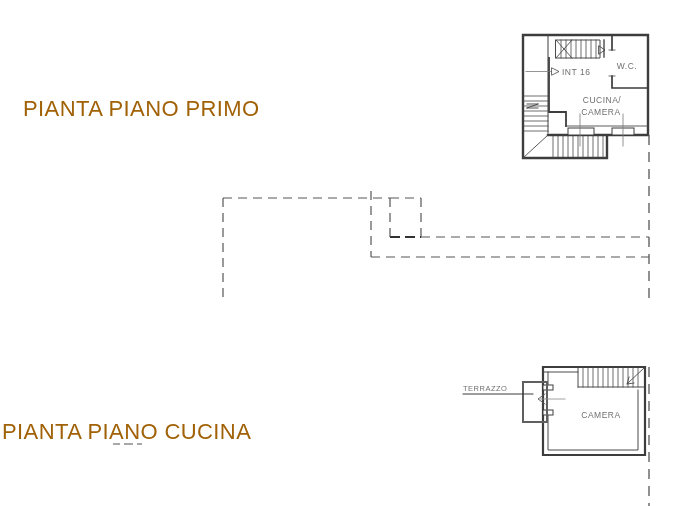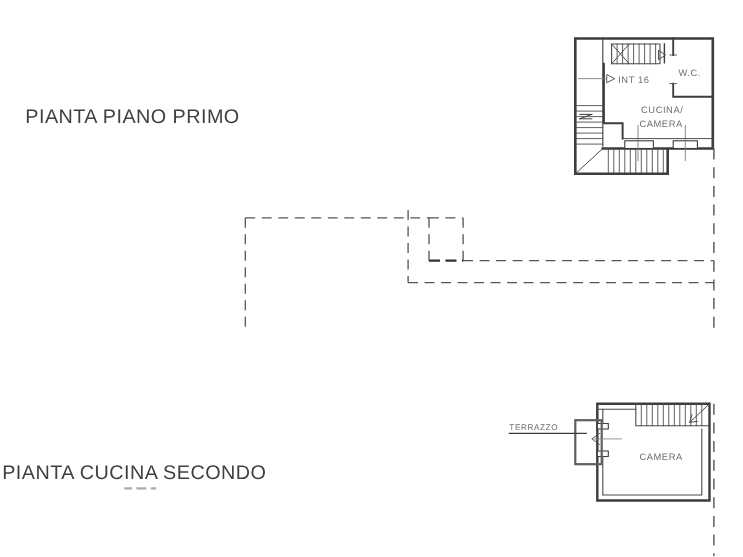--- a/index.html
+++ b/index.html
@@ -5,42 +5,42 @@
   html,body{margin:0;padding:0;background:#fff;}
   #canvas{
     position:relative;
     width:675px;height:506px;
     background:#ffffff;
     overflow:hidden;
     font-family:"Liberation Sans", sans-serif;
   }
   .floor-title{
     position:absolute;
-    font-size:18px;
+    font-size:22px;
     letter-spacing:0.4px;
-    color:#404040;
+    color:#a16207;
     white-space:nowrap;
   }
   #title-first{left:23px;top:96px;}
   #title-second{left:2px;top:419px;}
   svg{position:absolute;left:0;top:0;}
   .plan-text{
     font-family:"Liberation Sans", sans-serif;
     fill:#6f6f6f;
     letter-spacing:0.5px;
   }
 </style>
 </head>
 <body>
 
 <div id="canvas">
 
   <div class="floor-title" id="title-first">PIANTA PIANO PRIMO</div>
 
-  <div class="floor-title" id="title-second">PIANTA CUCINA SECONDO</div>
+  <div class="floor-title" id="title-second">PIANTA PIANO CUCINA</div>
 
   <svg width="675" height="506" viewBox="0 0 675 506">
 
     <g fill="none" stroke-linecap="square">
 
       <path d="M523,35 H648 V135 M523,35 V158 H607 V135 M548,135 H648" stroke="#3d3d3d" stroke-width="2.4"></path>
 
       <path d="M548,35 V133" stroke="#3d3d3d" stroke-width="1"></path>
       <path d="M523,96 H548 M523,101 H548 M523,106 H548 M523,111 H548 M523,116 H548 M523,121 H548 M523,126 H548 M523,131 H548" stroke="#4a4a4a" stroke-width="0.8"></path>
       <path d="M527,104 H538 M527,108 H538 M527,108 L538,104" stroke="#3d3d3d" stroke-width="0.9"></path>

